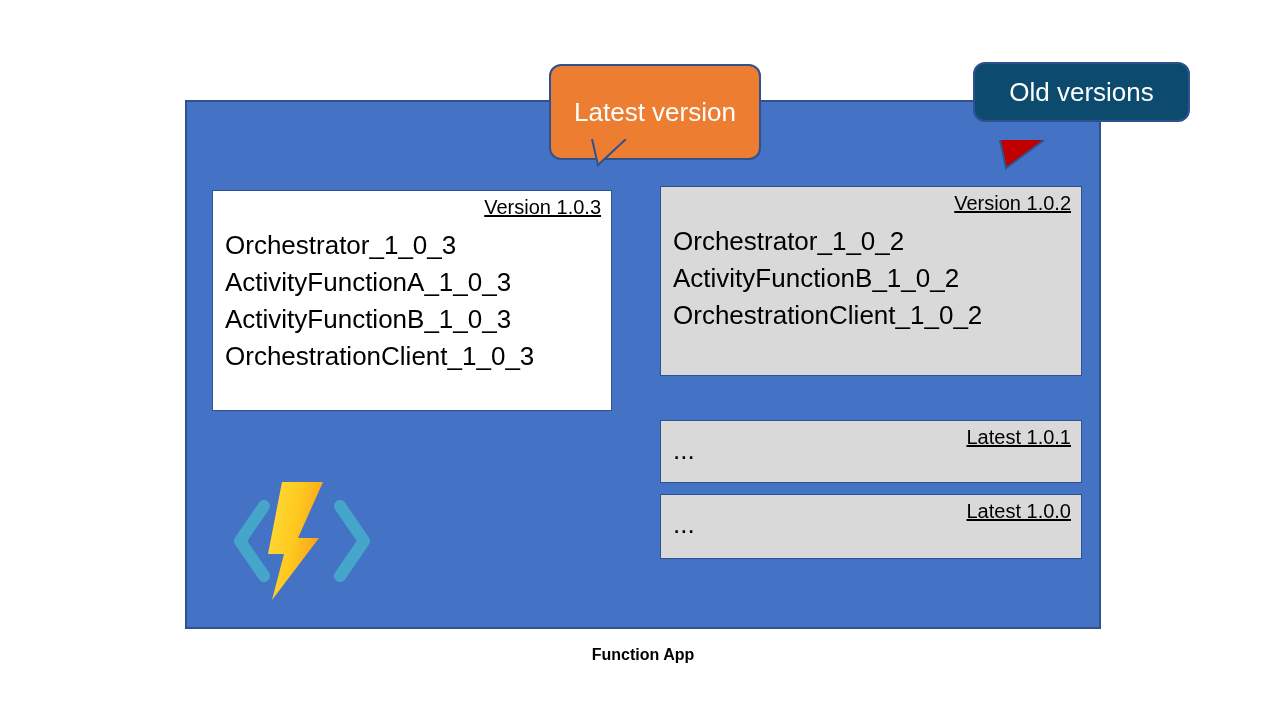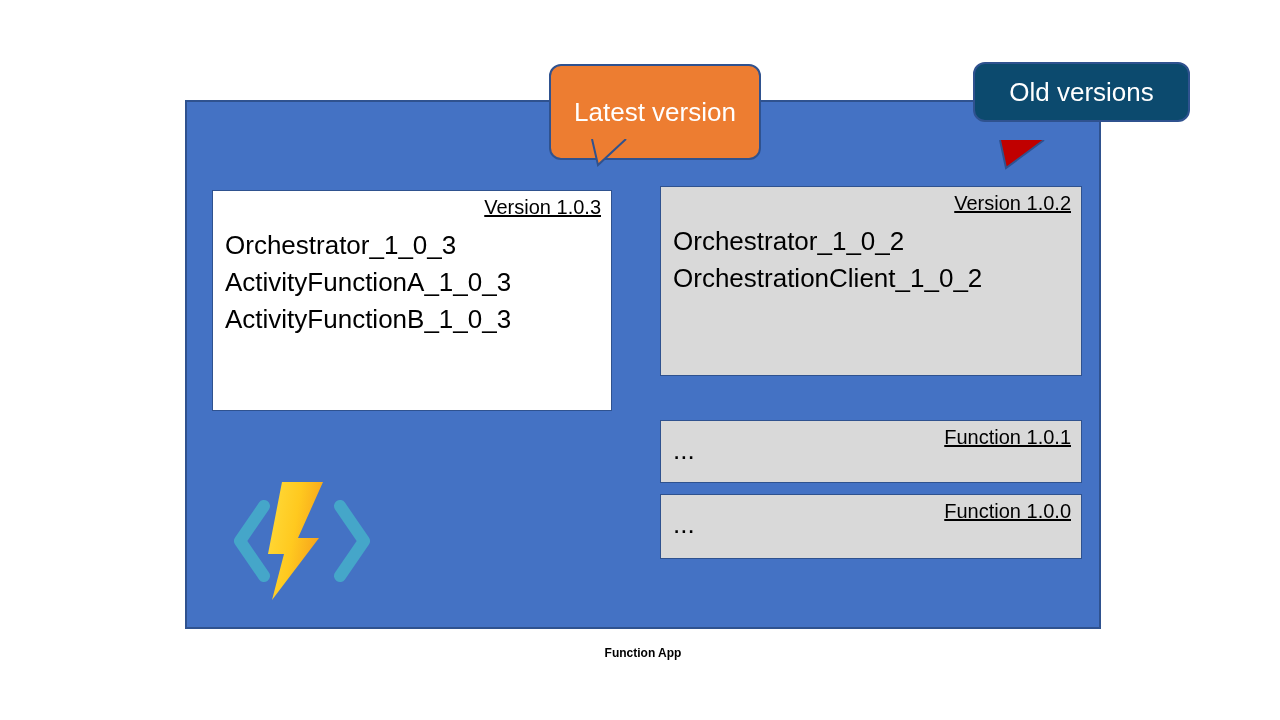--- a/index.html
+++ b/index.html
@@ -22,21 +22,21 @@
     width: 916px; height: 529px;
     background: #4472C4;
     border: 2px solid #2F528F;
     box-sizing: border-box;
   }
   .function-app-label {
     position: absolute;
     left: 185px; top: 646px;
     width: 916px;
     text-align: center;
-    font-size: 12px;
+    font-size: 16px;
     font-weight: bold;
     color: #000000;
   }
   
   .version-box {
     position: absolute;
     box-sizing: border-box;
     border: 1px solid #2F528F;
   }
   .version-box.latest { background: #ffffff; }
@@ -108,40 +108,42 @@
 <div class="canvas">
 
   <div class="function-app-box"></div>
 
   <div class="version-box latest vb-103">
     <div class="version-title">Version 1.0.3</div>
     <div class="fn-list">
         <div>Orchestrator_1_0_3</div>
         <div>ActivityFunctionA_1_0_3</div>
         <div>ActivityFunctionB_1_0_3</div>
+        <div>OrchestrationClient_1_0_3</div>
       </div>
   </div>
 
   <div class="version-box old vb-102">
     <div class="version-title">Version 1.0.2</div>
     <div class="fn-list">
         <div>Orchestrator_1_0_2</div>
+        <div>ActivityFunctionB_1_0_2</div>
         <div>OrchestrationClient_1_0_2</div>
       </div>
   </div>
 
   <div class="version-box old vb-101">
-    <div class="version-title">Function 1.0.1</div>
+    <div class="version-title">Latest 1.0.1</div>
     <div class="fn-list compact">
         <div>...</div>
       </div>
   </div>
 
   <div class="version-box old vb-100">
-    <div class="version-title">Function 1.0.0</div>
+    <div class="version-title">Latest 1.0.0</div>
     <div class="fn-list compact">
         <div>...</div>
       </div>
   </div>
 
   <div class="callout callout-latest">
     <span>Latest version</span>
   </div>
   <svg class="callout-tail tail-latest" width="40" height="28" viewBox="0 0 40 28">
     <path d="M2,0 L36,0 L8,26 Z" fill="#ED7D31"></path>

